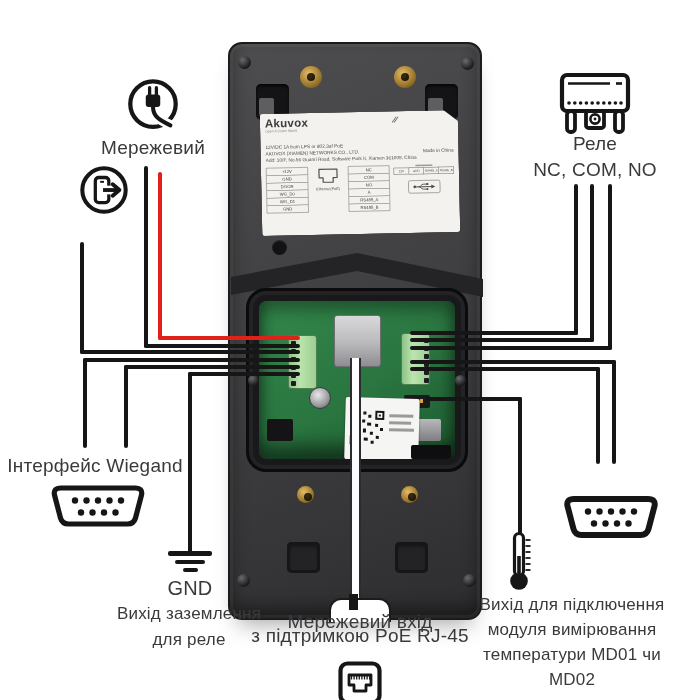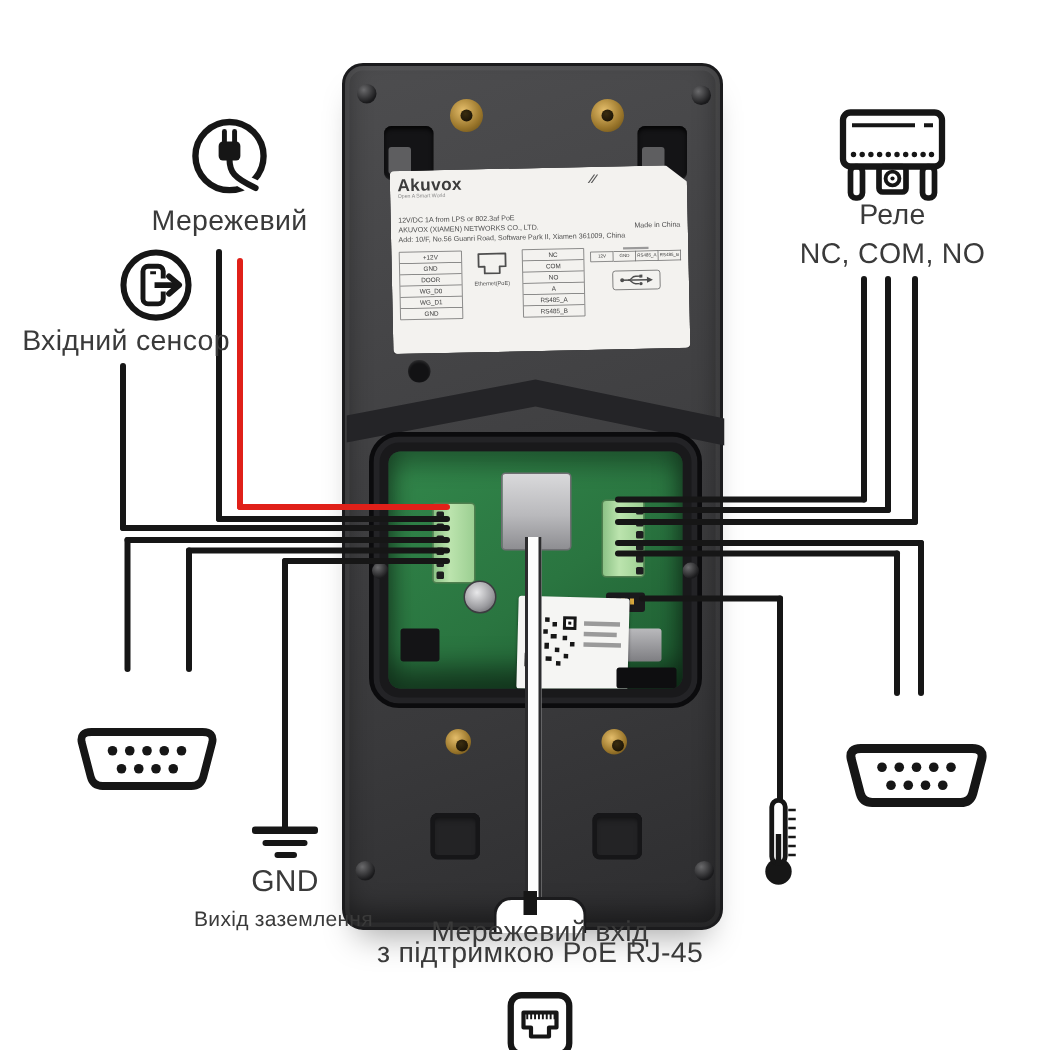--- a/index.html
+++ b/index.html
@@ -1,20 +1,20 @@
 <!DOCTYPE html>
 <html><head>
 <meta charset="utf-8">
 <style>
   html,body{margin:0;padding:0;background:#fff;}
   .canvas{position:relative;width:700px;height:700px;background:#ffffff;overflow:hidden;
           font-family:"Liberation Sans",sans-serif;color:#3a3a3a;}
   .abs{position:absolute;}
   .lbl{position:absolute;text-align:center;font-size:19px;color:#3a3a3a;letter-spacing:.2px;}
-  .lbl-sm{font-size:14px;}
+  .lbl-sm{font-size:17px;}
   .wire{position:absolute;background:#161616;border-radius:2px;}
   .rwire{background:#e02019;}
   
   .device{position:absolute;left:228px;top:42px;width:254px;height:578px;border-radius:14px;
           background:linear-gradient(160deg,#4d4d4f 0%,#434345 35%,#39393b 70%,#2d2d2f 100%);
           border:2px solid #1b1b1d;box-sizing:border-box;
           box-shadow:inset 0 0 0 3px rgba(255,255,255,.05), inset 0 -10px 18px rgba(0,0,0,.45),
                      0 14px 22px -10px rgba(0,0,0,.35);}
   .screw{position:absolute;width:13px;height:13px;border-radius:50%;
          background:radial-gradient(circle at 35% 30%,#6a6a6c,#1a1a1c 70%);}
@@ -291,21 +291,20 @@
   <div class="lbl" style="left:93px;top:137px;width:120px;">Мережевий</div>
 
   <svg class="abs" style="left:77px;top:164px;" width="54" height="54" viewBox="0 0 56 56">
     <circle cx="28" cy="27" r="22.5" fill="none" stroke="#161616" stroke-width="4.2"></circle>
     <rect x="19" y="14" width="14" height="26" rx="3.5" fill="#ffffff" stroke="#161616" stroke-width="3.4"></rect>
     <line x1="24" y1="18.5" x2="28" y2="18.5" stroke="#161616" stroke-width="2"></line>
     <line x1="27" y1="27" x2="44" y2="27" stroke="#ffffff" stroke-width="9"></line>
     <line x1="27" y1="27" x2="42" y2="27" stroke="#161616" stroke-width="4"></line>
     <path d="M37 21 L44 27 L37 33" fill="none" stroke="#161616" stroke-width="4" stroke-linecap="round" stroke-linejoin="round"></path>
   </svg>
-  <div class="lbl" style="left:4px;top:217px;width:160px;">Вхідний сенсор</div>
 
   <svg class="abs" style="left:555px;top:70px;" width="80" height="68" viewBox="0 0 80 68">
     <rect x="7" y="5" width="66" height="36" rx="5" fill="none" stroke="#161616" stroke-width="4.2"></rect>
     <line x1="13" y1="13.5" x2="55" y2="13.5" stroke="#161616" stroke-width="2.6"></line>
     <line x1="61" y1="13.5" x2="67" y2="13.5" stroke="#161616" stroke-width="2.6"></line>
     <g fill="#161616">
       <circle cx="14" cy="33" r="1.8"></circle>
         <circle cx="19.8" cy="33" r="1.8"></circle>
         <circle cx="25.6" cy="33" r="1.8"></circle>
       <circle cx="31.4" cy="33" r="1.8"></circle>
@@ -318,20 +317,21 @@
     </g>
     <rect x="12" y="41" width="8" height="21" rx="3.5" fill="none" stroke="#161616" stroke-width="3.8"></rect>
     <rect x="60" y="41" width="8" height="21" rx="3.5" fill="none" stroke="#161616" stroke-width="3.8"></rect>
     <rect x="31" y="41" width="18" height="17" rx="2.5" fill="none" stroke="#161616" stroke-width="3.8"></rect>
     <circle cx="40" cy="49" r="4.6" fill="none" stroke="#161616" stroke-width="2.6"></circle>
     <circle cx="40" cy="49" r="1.4" fill="#161616"></circle>
   </svg>
   <div class="lbl" style="left:515px;top:159px;width:160px;">NC, COM, NO</div>
   <div class="lbl" style="left:535px;top:133px;width:120px;">Реле</div>
 
+  <div class="lbl" style="left:5px;top:455px;width:180px;">Інтерфейс Wiegand</div>
   <svg class="abs" style="left:48px;top:483px;" width="100" height="46" viewBox="0 0 100 46">
     <path d="M13 5 H87 Q95 5 93.5 12 L87.5 35 Q85.8 41 79.5 41 H20.5 Q14.2 41 12.5 35 L6.5 12 Q5 5 13 5 Z" fill="#ffffff" stroke="#161616" stroke-width="5.2" stroke-linejoin="round"></path>
     <g fill="#161616">
       <circle cx="27" cy="17.5" r="3.2"></circle>
         <circle cx="38.5" cy="17.5" r="3.2"></circle>
         <circle cx="50" cy="17.5" r="3.2"></circle>
       <circle cx="61.5" cy="17.5" r="3.2"></circle>
         <circle cx="73" cy="17.5" r="3.2"></circle>
       <circle cx="33" cy="29.5" r="3.2"></circle>
         <circle cx="44.5" cy="29.5" r="3.2"></circle>
@@ -340,20 +340,21 @@
     </g>
   </svg>
 
   <div class="abs" style="left:160px;top:545px;width:60px;height:32px;">
     <div class="wire" style="left:8px;top:6px;width:44px;height:5px;"></div>
     <div class="wire" style="left:15px;top:15px;width:30px;height:4px;"></div>
     <div class="wire" style="left:23px;top:23px;width:15px;height:4px;"></div>
   </div>
   <div class="lbl" style="left:140px;top:577px;width:100px;font-size:20px;">GND</div>
   <div class="lbl lbl-sm" style="left:99px;top:604px;width:180px;">Вихід заземлення</div>
+  <div class="lbl lbl-sm" style="left:99px;top:630px;width:180px;">для реле</div>
 
   <div class="lbl" style="left:270px;top:611px;width:180px;">Мережевий вхід</div>
   <div class="lbl" style="left:250px;top:625px;width:220px;">з підтримкою PoE RJ-45</div>
   <svg class="abs" style="left:337px;top:660px;" width="46" height="46" viewBox="0 0 46 46">
     <rect x="3.5" y="3.5" width="39" height="39" rx="7" fill="none" stroke="#161616" stroke-width="4.2"></rect>
     <path d="M12 15 H34 V25 H29 V31 H17 V25 H12 Z" fill="none" stroke="#161616" stroke-width="2.8" stroke-linejoin="round"></path>
     <g stroke="#161616" stroke-width="1.3">
       <line x1="14.5" y1="15" x2="14.5" y2="19.5"></line>
         <line x1="17.1" y1="15" x2="17.1" y2="19.5"></line>
       <line x1="19.7" y1="15" x2="19.7" y2="19.5"></line>
@@ -386,14 +387,20 @@
     <rect x="12.2" y="26" width="3.6" height="20" fill="#161616"></rect>
     <g stroke="#161616" stroke-width="1.8">
       <line x1="20.5" y1="10" x2="25.5" y2="10"></line>
         <line x1="20.5" y1="16" x2="25.5" y2="16"></line>
       <line x1="20.5" y1="22" x2="25.5" y2="22"></line>
         <line x1="20.5" y1="28" x2="25.5" y2="28"></line>
       <line x1="20.5" y1="34" x2="25.5" y2="34"></line>
         <line x1="20.5" y1="40" x2="25.5" y2="40"></line>
     </g>
   </svg>
+  <div class="lbl lbl-sm" style="left:452px;top:592px;width:240px;line-height:25px;">
+    <div>Вихід для підключення</div>
+    <div>модуля вимірювання</div>
+    <div>температури MD01 чи</div>
+    <div>MD02</div>
+  </div>
 
 </div>
 
 </body></html>

